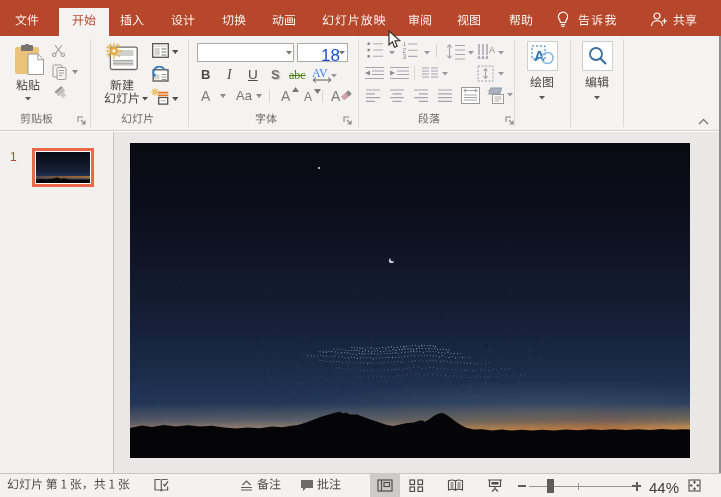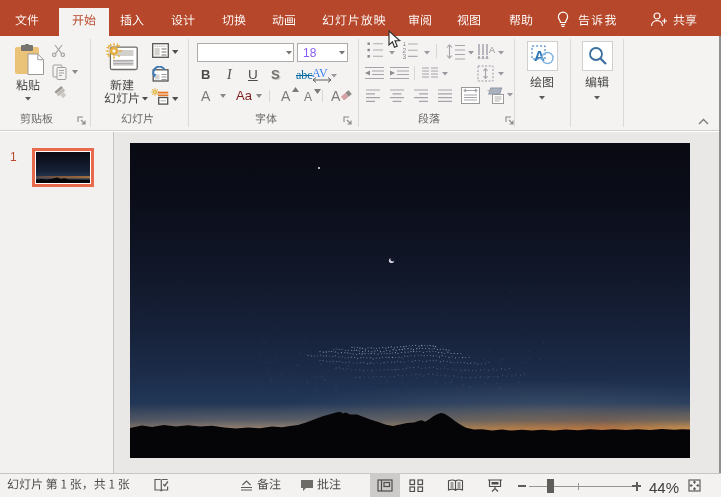--- a/index.html
+++ b/index.html
@@ -211,45 +211,45 @@
 <path d="M9.5 13.8h5.4" stroke="#b0aeab" stroke-width="1"></path>
 </svg>
 <svg style="position:absolute;left:171.5px;top:96.5px" width="6.5" height="4">
       <path d="M0 0 L6.5 0 L3.25 4 Z" fill="#4F4F4F"></path>
     </svg>
 <div class="abs" style="left:197px;top:43px;width:97px;height:19px;background:#fff;border:1px solid #ACABA9"></div>
 <svg style="position:absolute;left:286px;top:51px" width="6" height="3.5">
       <path d="M0 0 L6 0 L3.0 3.5 Z" fill="#767471"></path>
     </svg>
 <div class="abs" style="left:297px;top:43px;width:51px;height:19px;background:#fff;border:1px solid #ACABA9"></div>
-<div class="abs" style="left:303px;top:46px;width:30px;font-size:12px;color:#8b5cf6">18</div>
+<div class="abs" style="left:321px;top:46px;width:30px;font-size:17px;color:#1d4ed8">18</div>
 <svg style="position:absolute;left:339px;top:51px" width="6" height="3.5">
       <path d="M0 0 L6 0 L3.0 3.5 Z" fill="#767471"></path>
     </svg>
 <div class="abs" style="left:201px;top:67px;width:14px;font:bold 13px 'Liberation Sans',sans-serif;color:#4e4c4a">B</div>
 <div class="abs" style="left:227px;top:67px;width:10px;font:italic 14px 'Liberation Serif',serif;color:#4e4c4a">I</div>
 <div class="abs" style="left:248px;top:67px;width:14px;font:13.5px 'Liberation Sans',sans-serif;color:#4e4c4a;text-decoration:underline">U</div>
 <div class="abs" style="left:271px;top:67px;width:14px;font:bold 13px 'Liberation Sans',sans-serif;color:#73716e;text-shadow:1.3px 1.3px 0 #c9c7c4">S</div>
-<div class="abs" style="left:296px;top:68px;width:26px;font:12px 'Liberation Serif',serif;color:#0369a1;text-decoration:line-through">abc</div>
+<div class="abs" style="left:289px;top:68px;width:26px;font:12px 'Liberation Serif',serif;color:#4d7c0f;text-decoration:line-through">abc</div>
 <div class="abs" style="left:312px;top:66px;width:26px;font:12px 'Liberation Serif',serif;color:#3b82f6">AV</div>
 <svg class="abs" style="left:312px;top:77px" width="22" height="6" viewBox="0 0 22 6">
 <g stroke="#5f5d5a" stroke-width="1">
         <path d="M1 3h18"></path>
         <path d="M4 0.5 L1 3 L4 5.5" fill="none"></path>
         <path d="M16 0.5 L19 3 L16 5.5" fill="none"></path>
       </g>
     </svg>
 <svg style="position:absolute;left:331px;top:74px" width="6" height="3.5">
       <path d="M0 0 L6 0 L3.0 3.5 Z" fill="#9a989e"></path>
     </svg>
 <div class="abs" style="left:201px;top:88px;width:14px;font:14px 'Liberation Sans',sans-serif;color:#7c7a77">A</div>
 <svg style="position:absolute;left:220px;top:94px" width="6" height="4">
       <path d="M0 0 L6 0 L3.0 4 Z" fill="#8a8886"></path>
     </svg>
-<div class="abs" style="left:236px;top:88px;width:24px;font:13px 'Liberation Sans',sans-serif;color:#7f1d1d">Aa</div>
+<div class="abs" style="left:236px;top:88px;width:24px;font:13px 'Liberation Sans',sans-serif;color:#737373">Aa</div>
 <svg style="position:absolute;left:256px;top:94px" width="6" height="4">
       <path d="M0 0 L6 0 L3.0 4 Z" fill="#8a8886"></path>
     </svg>
 <div class="abs" style="left:269px;top:90px;width:1px;height:12px;background:#D8D6D3"></div>
 <div class="abs" style="left:281px;top:88px;width:14px;font:14px 'Liberation Sans',sans-serif;color:#7c7a77">A</div>
 <svg class="abs" style="left:292px;top:87px" width="7" height="5" viewBox="0 0 7 5">
       <path d="M3.5 0 L7 5 L0 5 Z" fill="#7c7a77"></path>
     </svg>
 <div class="abs" style="left:304px;top:90px;width:12px;font:12px 'Liberation Sans',sans-serif;color:#7c7a77">A</div>
 <svg class="abs" style="left:314px;top:89px" width="7" height="5" viewBox="0 0 7 5">

